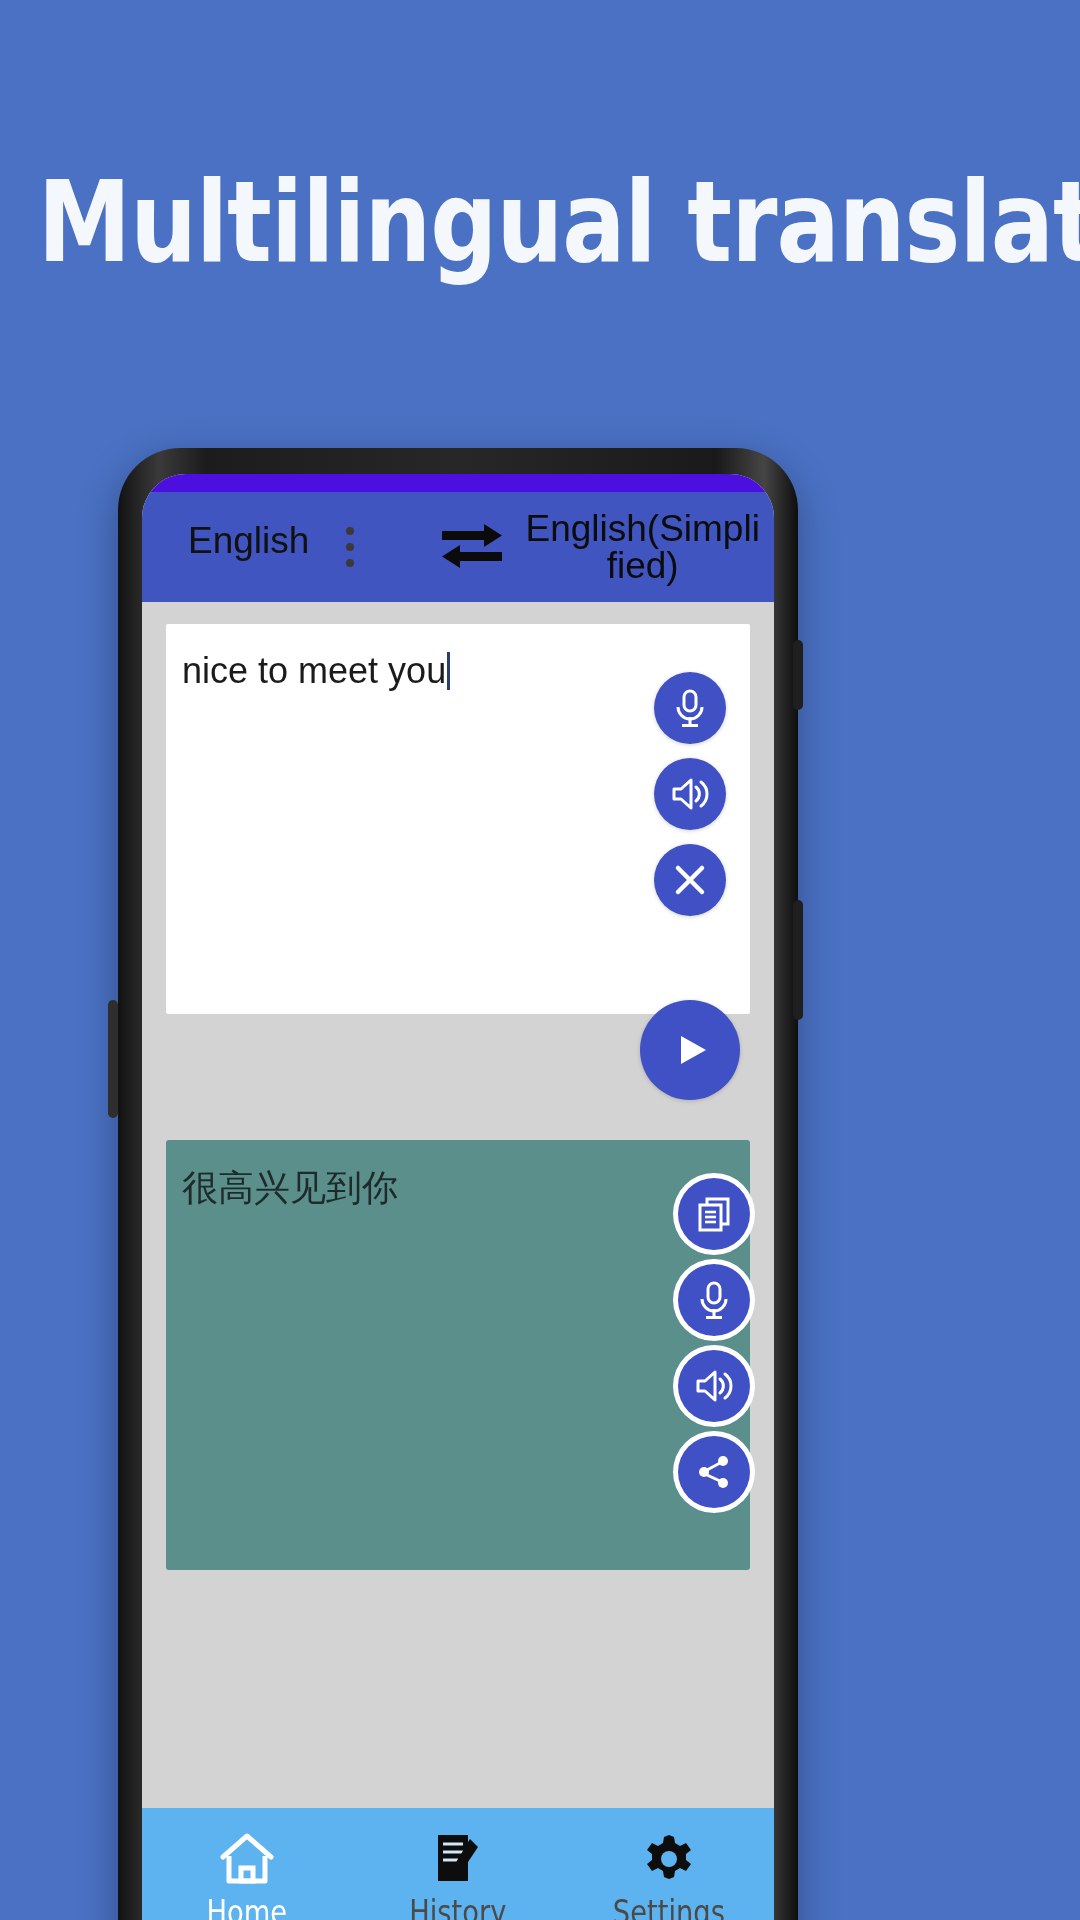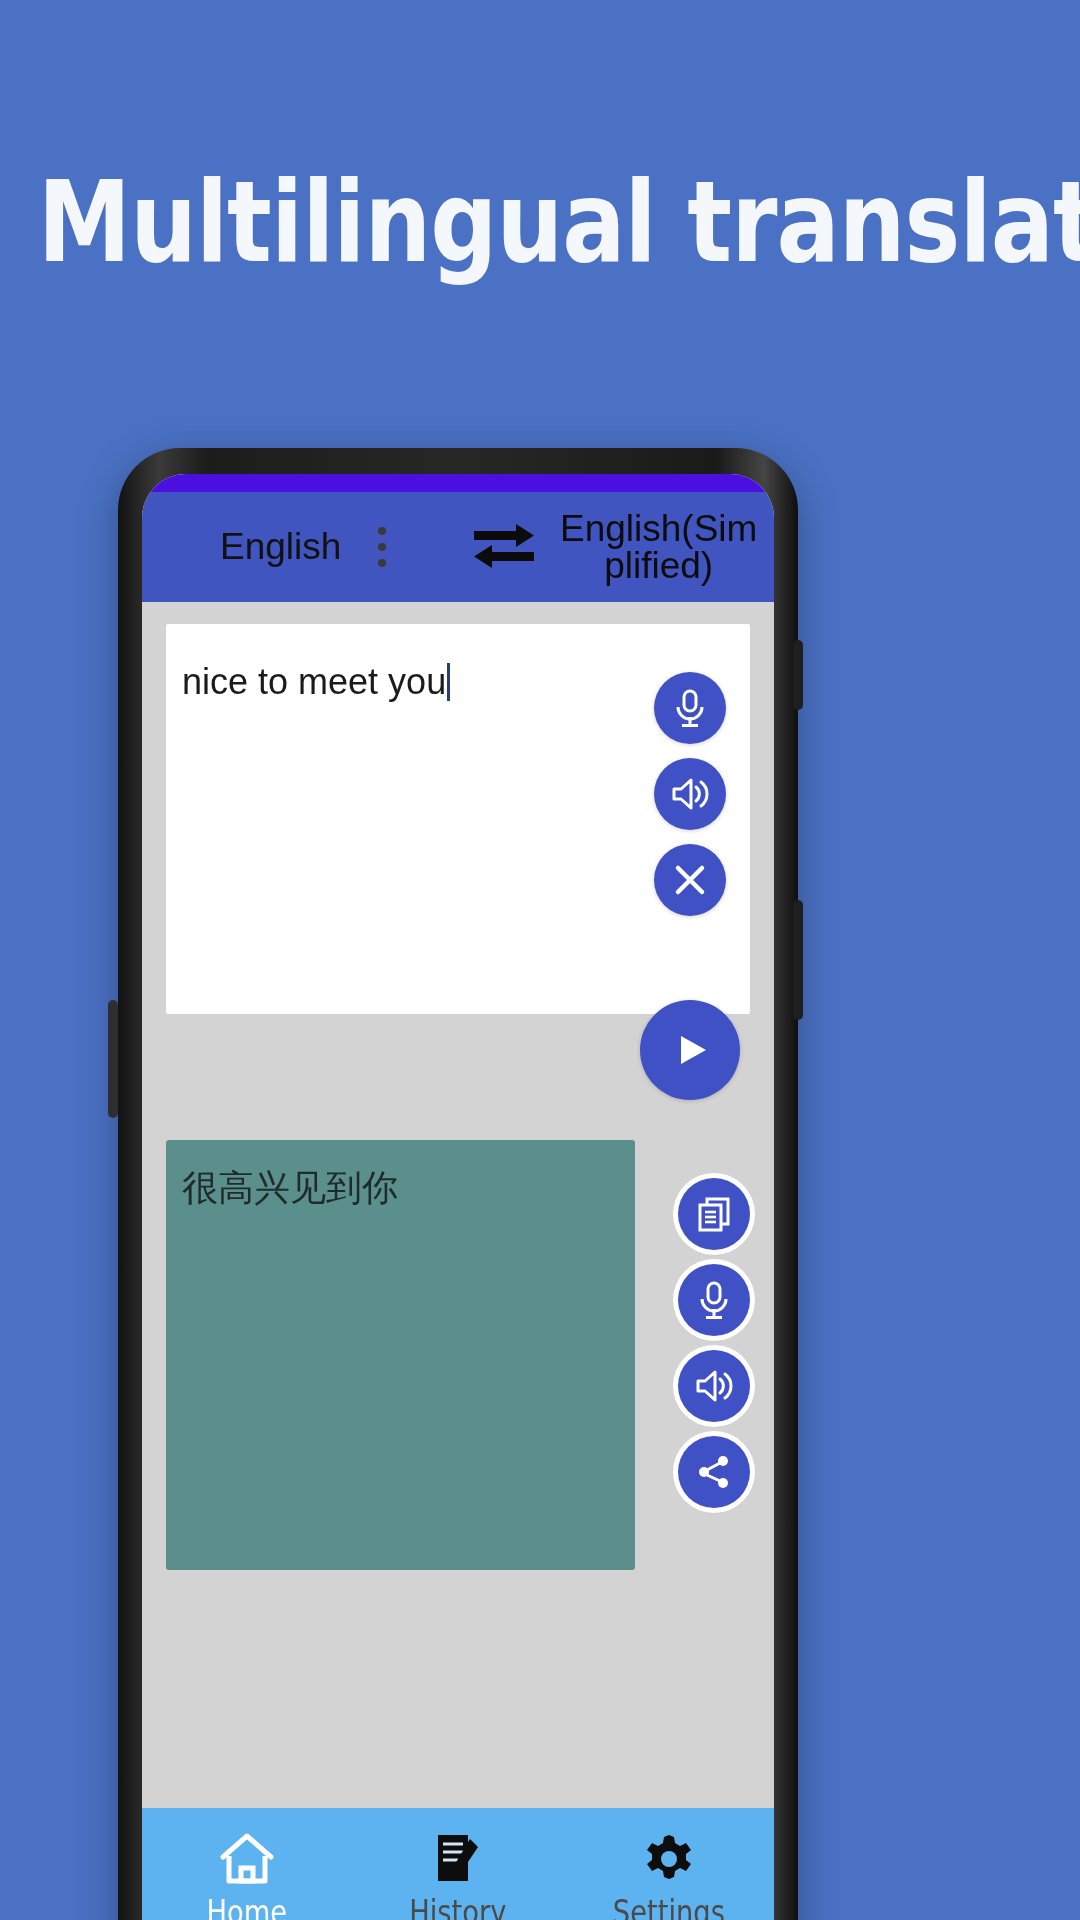--- a/index.html
+++ b/index.html
@@ -70,22 +70,22 @@
   .lang-bar{
     height:110px;
     background:#4055c0;
     display:flex;
     align-items:center;
     padding:0 6px 0 0;
     position:relative;
   }
   .lang-left{
     flex:0 0 auto;
-    display:flex; align-items:center;
-    padding-left:78px;
+    display:flex; 
+    padding-left:46px;
   }
   .lang-name-src{
     font-size:37px; color:#111; font-weight:400;
     font-family:"Liberation Sans", sans-serif;
   }
   .kebab{
     width:30px; height:54px;
     margin-left:26px;
     display:flex; flex-direction:column; justify-content:center;
     align-items:center; gap:8px;
@@ -122,21 +122,21 @@
   
   .input-card{
     position:absolute;
     left:24px; top:22px;
     width:584px; height:390px;
     background:#ffffff;
     border-radius:2px;
   }
   .input-text{
     position:absolute;
-    left:16px; top:37px;
+    left:16px; top:26px;
     font-size:36px;
     color:#1b1b1b;
     white-space:nowrap;
   }
   .caret{
     display:inline-block;
     width:3px; height:38px;
     background:#28406b;
     vertical-align:-7px;
     margin-left:1px;
@@ -156,21 +156,21 @@
 
   #mic-in   { left:512px; top:70px; }
   #spk-in   { left:512px; top:156px; }
   #clr-in   { left:512px; top:242px; }
   #play-btn { left:498px; top:398px; }
 
   
   .output-card{
     position:absolute;
     left:24px; top:538px;
-    width:469px; height:430px;
+    width:584px; height:430px;
     background:#5b8f8c;
     border-radius:3px;
   }
   .output-text{
     position:absolute;
     left:16px; top:24px;
     font-size:36px;
     color:#1f2b2b;
     font-family:"DejaVu Sans","Liberation Sans", sans-serif;
   }

